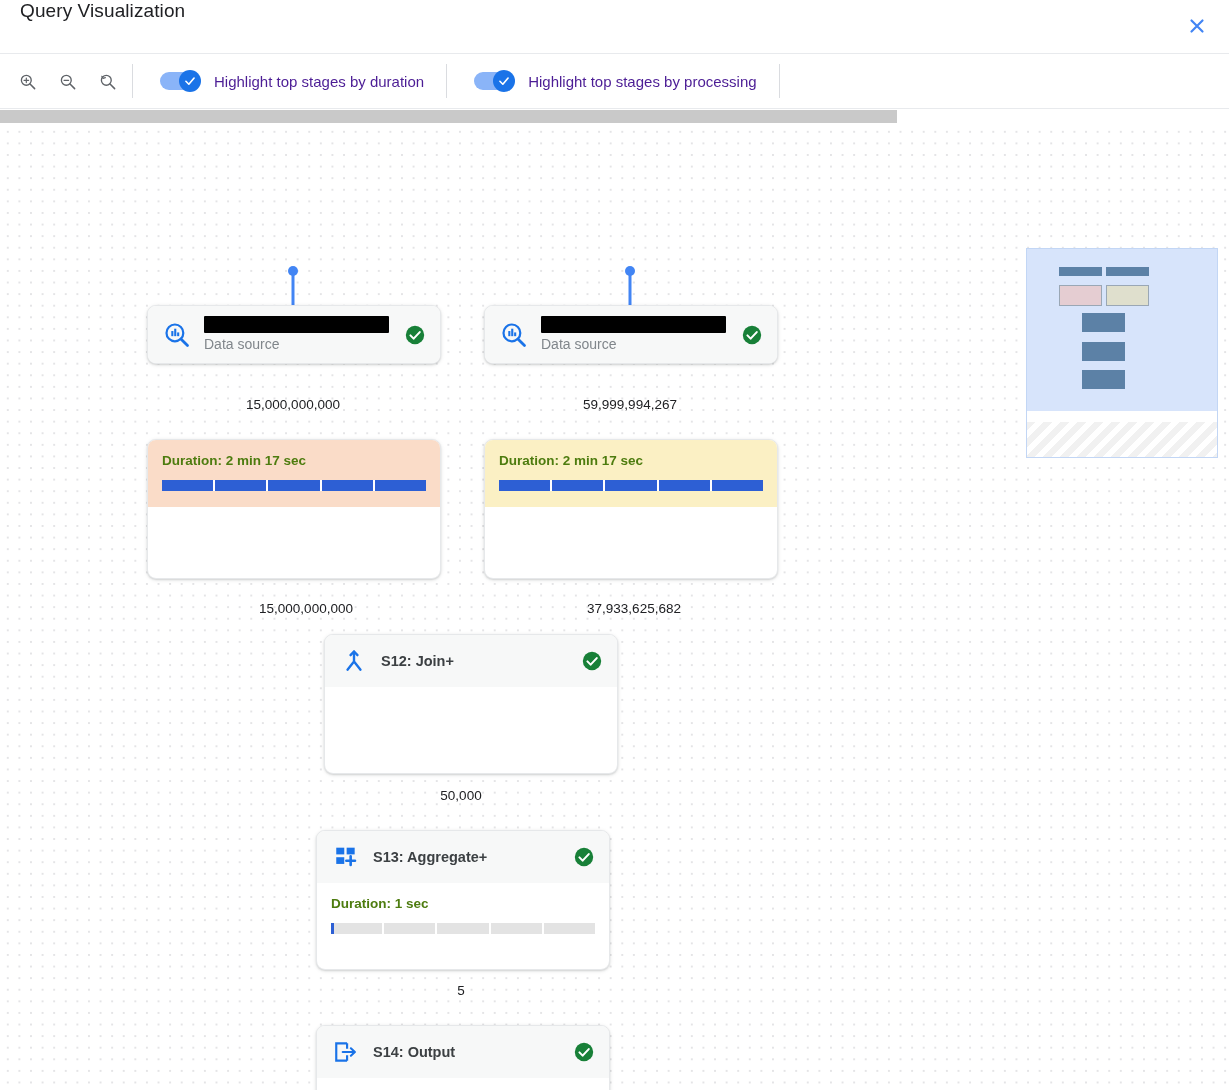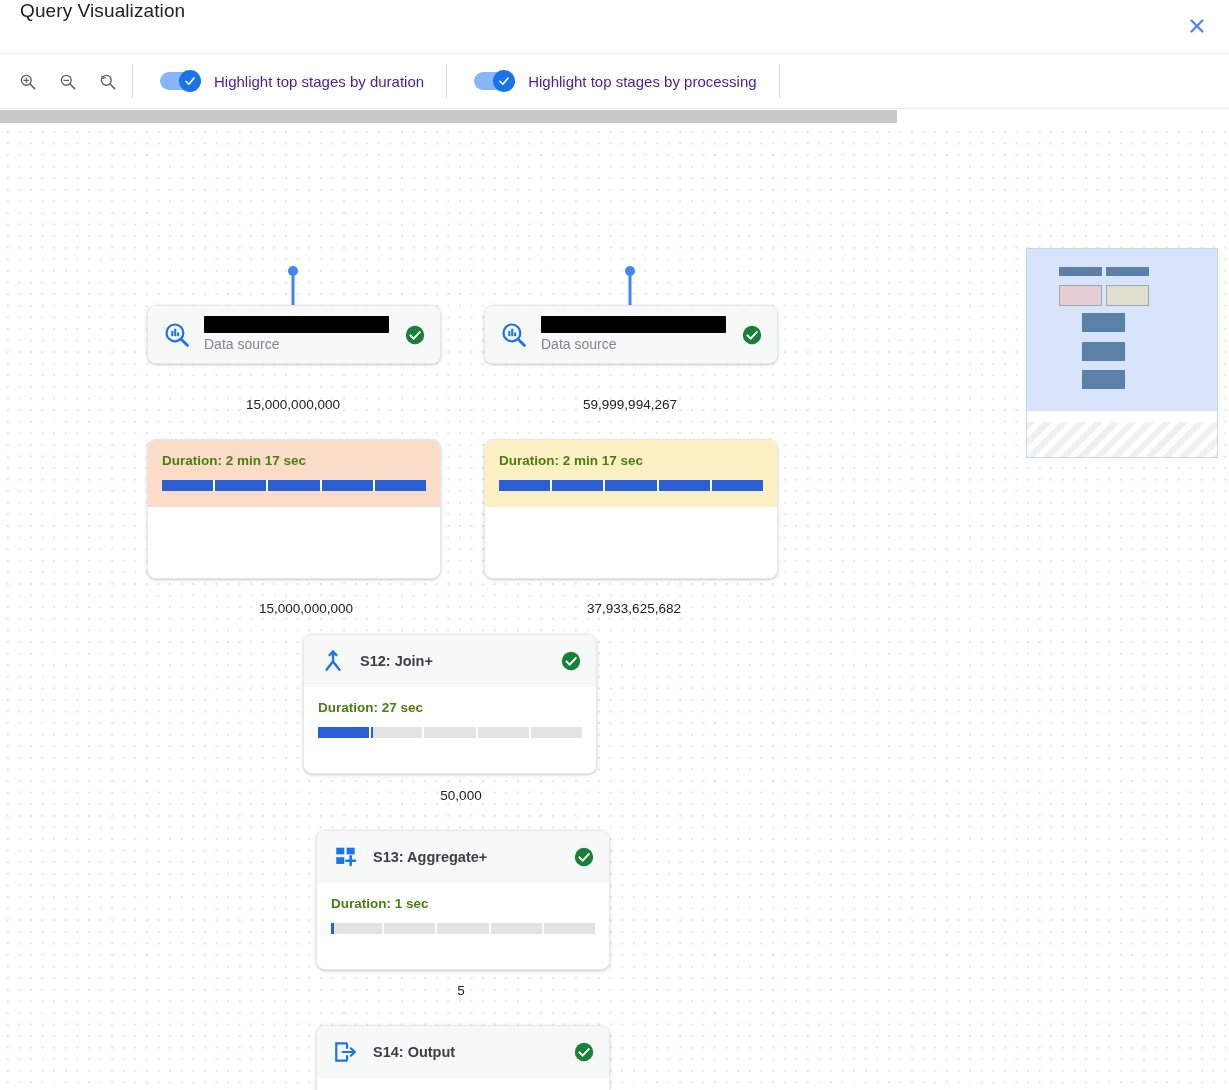--- a/index.html
+++ b/index.html
@@ -417,48 +417,35 @@
             <i></i>
             <i></i>
             <i></i>
             <i></i>
             <i></i>
           </span>
       </div>
     </div>
   </div>
 
-  <div class="node" style="left:303px; top:525px; width:294px; height:140px;">
+  <div class="node" style="left:324px; top:525px; width:294px; height:140px;">
     <div class="node-head fixed">
       <span class="node-icon">
         <svg width="26" height="26" viewBox="0 0 24 24">
           <path d="M12 3.5 v9 M12 12.5 L6 20 M12 12.5 L18 20" fill="none" stroke="#1a73e8" stroke-width="2.2" stroke-linecap="round" stroke-linejoin="round"></path>
           <path d="M8.8 6.6 L12 3.2 L15.2 6.6" fill="none" stroke="#1a73e8" stroke-width="2.2" stroke-linecap="round" stroke-linejoin="round"></path>
         </svg>
       </span>
       <span class="node-title">S12: Join+</span>
       <span class="status-icon">
         <svg width="22" height="22" viewBox="0 0 24 24">
           <circle cx="12" cy="12" r="10" fill="#188038"></circle>
           <path d="M7 12.4 L10.5 16 L17.2 8.8" stroke="#fff" stroke-width="2.2" fill="none" stroke-linecap="round" stroke-linejoin="round"></path>
         </svg>
       </span>
-    </div>
-    <div class="node-body" style="background:#ffffff;">
-      <div class="dur">Duration: 27 sec</div>
-      <div class="bar">
-        <span class="fill" style="width:21%;"></span>
-        <span class="ticks">
-            <i></i>
-            <i></i>
-            <i></i>
-            <i></i>
-            <i></i>
-          </span>
-      </div>
     </div>
   </div>
 
   <div class="node" style="left:316px; top:721px; width:294px; height:140px;">
     <div class="node-head fixed">
       <span class="node-icon">
         <svg width="26" height="26" viewBox="0 0 24 24">
           <rect x="3" y="3.4" width="7.4" height="6.2" fill="#1a73e8"></rect>
           <rect x="12.6" y="3.4" width="7.4" height="6.2" fill="#1a73e8"></rect>
           <rect x="3" y="12.2" width="7.4" height="6.2" fill="#1a73e8"></rect>

